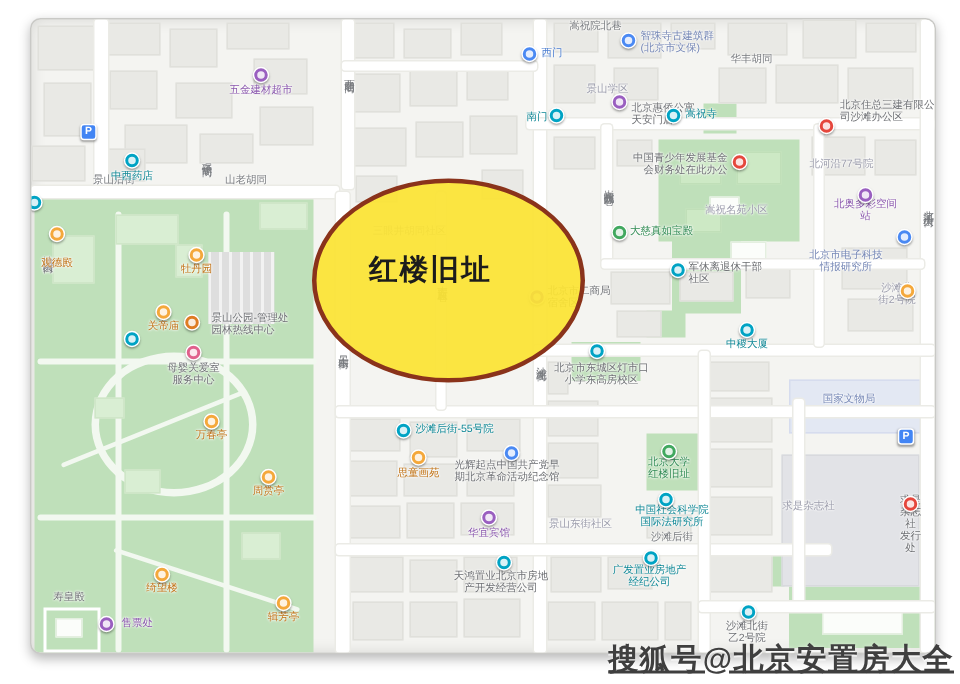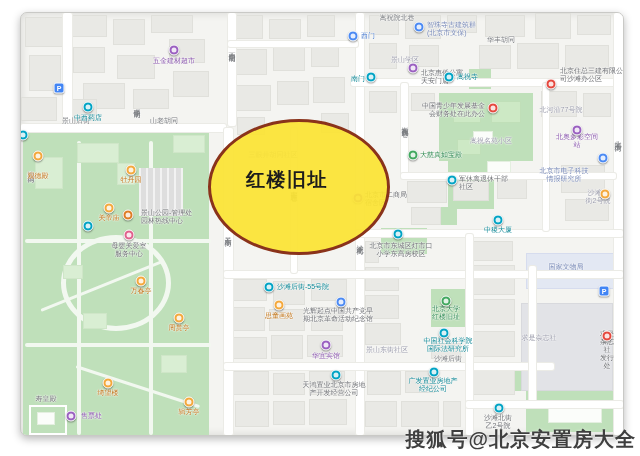--- a/index.html
+++ b/index.html
@@ -285,14 +285,14 @@
       <div class="mk" style="left: 120px; top: 268px; background: rgb(244, 168, 59);"></div>
       <div class="mk" style="left: 158px; top: 305px; background: rgb(244, 168, 59);"></div>
       <div class="mk" style="left: 87px; top: 370px; background: rgb(244, 168, 59);"></div>
       <div class="mk" style="left: 168px; top: 389px; background: rgb(244, 168, 59);"></div>
       <div class="mk" style="left: 50px; top: 403px; background: rgb(154, 95, 192);"></div>
       <div class="mk" style="left: 67px; top: 213px; background: rgb(0, 163, 196);"></div>
       <div class="mk" style="left: 2px; top: 122px; background: rgb(0, 163, 196);"></div>
       <div class="ellipse" id="hl" style="left: 187px; top: 106px; width: 176px; height: 130px; background: rgba(251, 227, 52, 0.93); border: 3px solid rgb(138, 51, 27);"></div>
     <div class="ellipse-label" id="hlbl" style="left: 266px; top: 167px; color: rgb(28, 28, 28);">红楼旧址</div>
   </div>
-  <div class="watermark" style="color: rgb(63, 63, 63);"><span>搜狐号@北京安置房大全</span></div>
+  <div class="watermark" style="color: rgb(63, 63, 63); text-decoration: underline;"><span>搜狐号@北京安置房大全</span></div>
 </div>
 
 </body></html>

